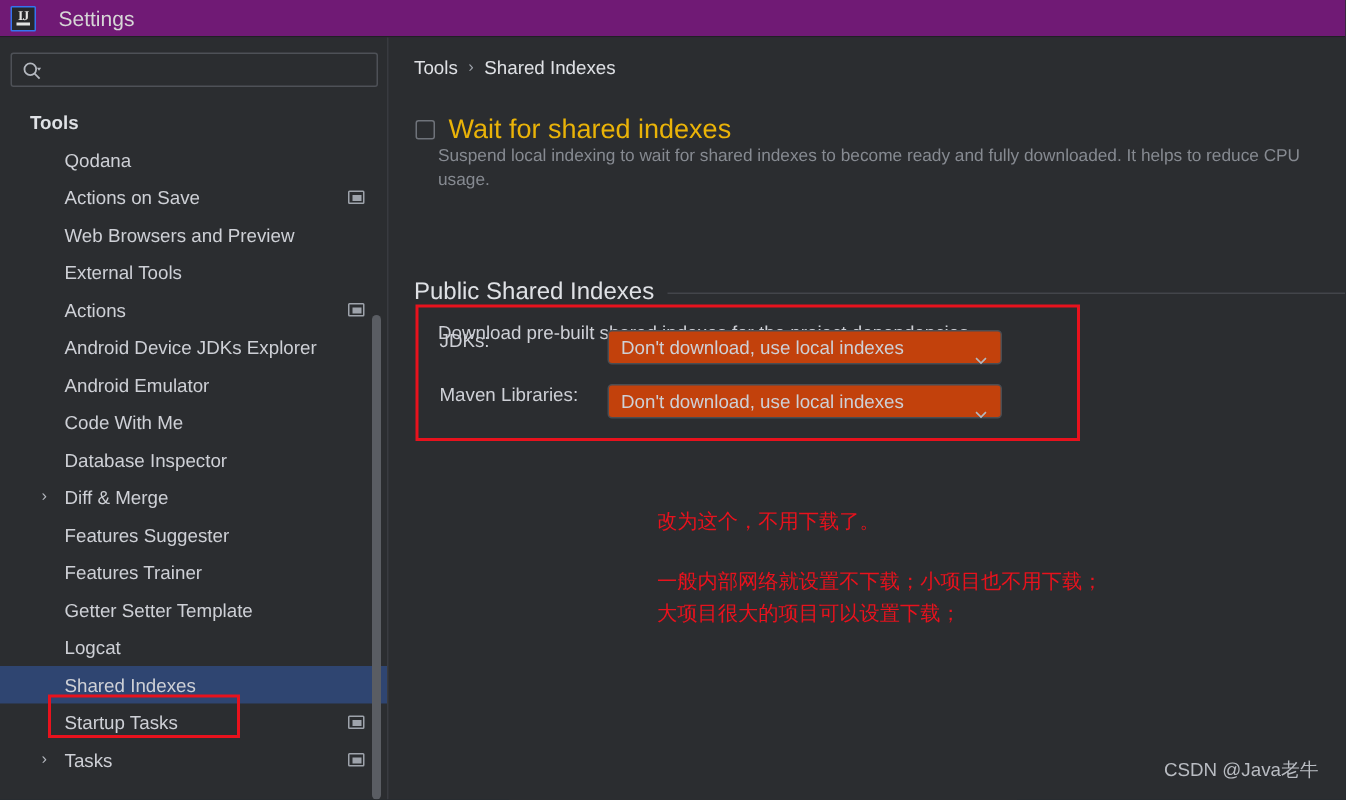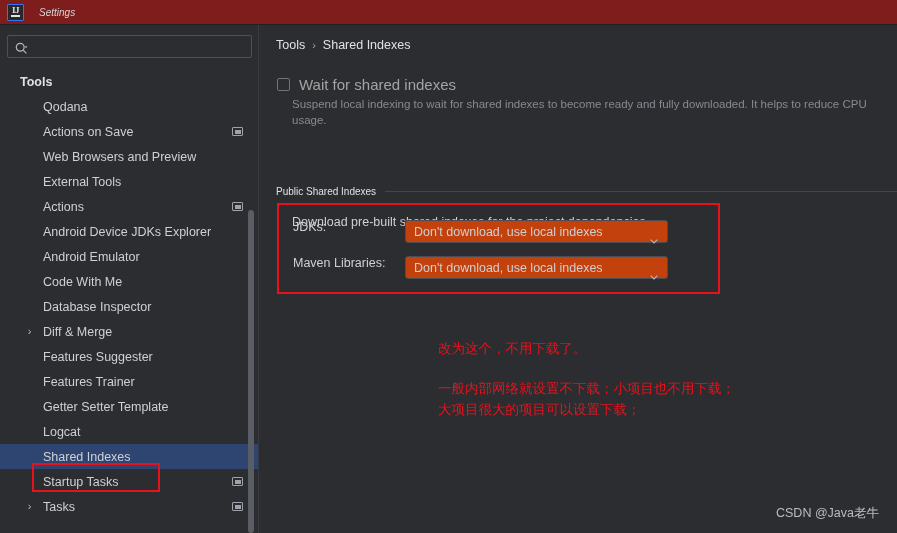--- a/index.html
+++ b/index.html
@@ -18,21 +18,21 @@
     width: 897px;
     height: 533px;
     background: #2b2d30;
   }
 
   
   .titlebar {
     position: absolute;
     left: 0; top: 0;
     width: 897px; height: 25px;
-    background: #7f1d1d;
+    background: #701a75;
     display: flex;
     align-items: center;
     border-bottom: 1px solid #1f2123;
   }
   .ij-logo {
     margin-left: 7px;
     width: 17px; height: 17px;
     background: #27282b;
     border: 1px solid #3574f0;
     border-radius: 1px;
@@ -51,23 +51,22 @@
     letter-spacing: -0.5px;
   }
   .ij-logo .ij-bar {
     position: absolute;
     left: 3px; right: 3px; bottom: 3px;
     height: 2px;
     background: #e3e3e3;
   }
   .titlebar .title {
     margin-left: 15px;
-    font-size: 10px;
+    font-size: 14px;
     color: #d6d6d6;
-    font-style: italic;
   }
 
   
   .sidebar {
     position: absolute;
     left: 0; top: 25px;
     width: 259px; height: 508px;
     background: #2b2d30;
     border-right: 1px solid #393b40;
     overflow: hidden;
@@ -192,43 +191,43 @@
   }
   .cb {
     width: 13px; height: 13px;
     border: 1px solid #6f737a;
     border-radius: 2px;
     background: #2b2d30;
     flex: none;
   }
   .checkbox-row .cb-label {
     margin-left: 9px;
-    font-size: 15px;
-    color: #a3a3a3;
+    font-size: 18px;
+    color: #eab308;
   }
 
   .hint {
     position: absolute;
     left: 32px; top: 71px;
     width: 578px;
     font-size: 11.5px;
     line-height: 16px;
     color: #868a91;
   }
 
   .section-head {
     position: absolute;
     left: 16px; top: 161px;
     right: 0;
     display: flex;
     align-items: center;
     gap: 9px;
   }
   .section-head .stitle {
-    font-size: 10px;
+    font-size: 16px;
     color: #dfe1e5;
     white-space: nowrap;
   }
   .section-head .rule {
     flex: 1;
     height: 1px;
     background: #43454a;
   }
 
   .subhead {

